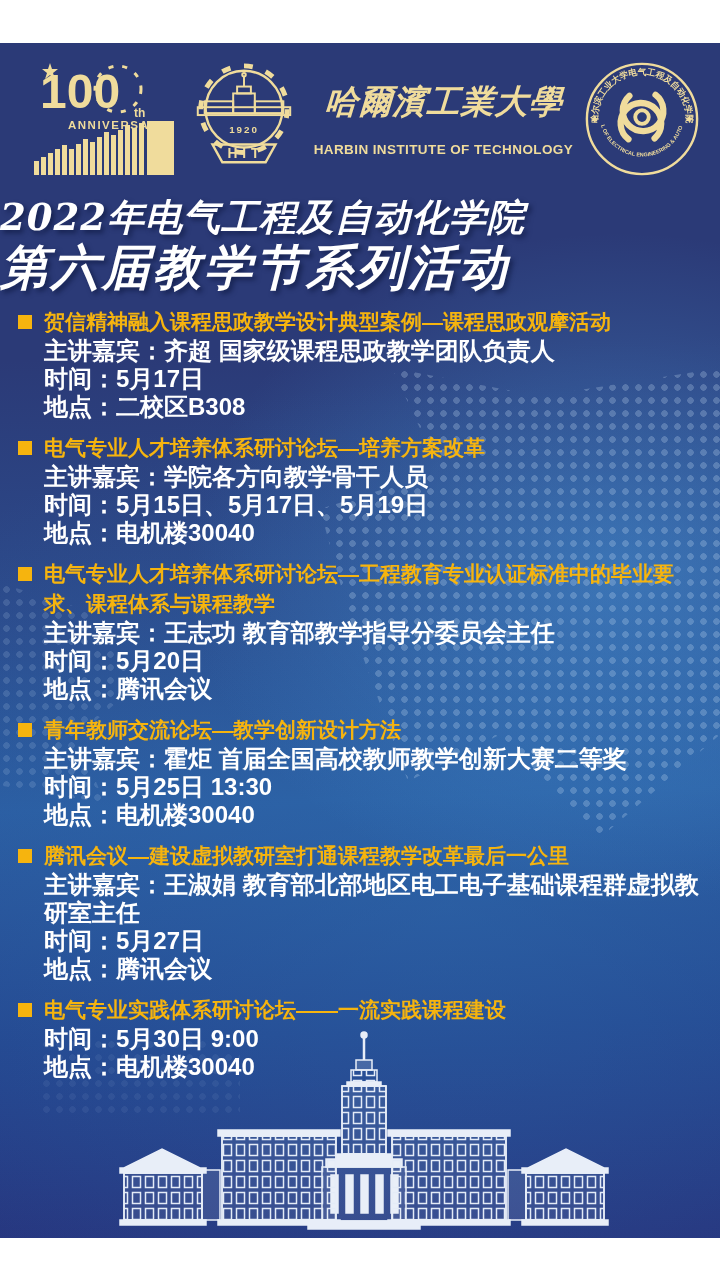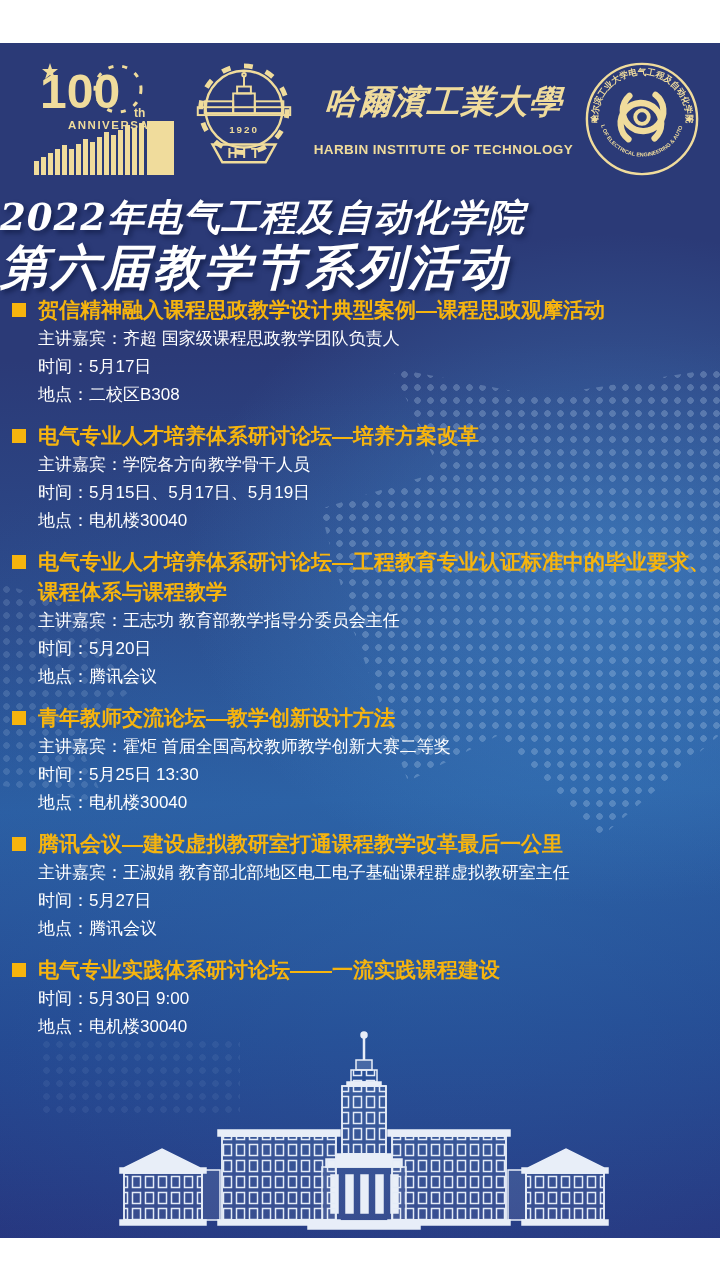--- a/index.html
+++ b/index.html
@@ -38,28 +38,28 @@
     font-style:italic;transform:skewX(-3deg)}
   .uni-en{margin-top:20px;font-size:13.5px;font-weight:bold;color:var(--gold,#f0dc9c);
     letter-spacing:.4px;white-space:nowrap}
   
   .main-title{margin-top:10px;text-align:left;color:#fff;
     font-family:"DejaVu Serif","Liberation Serif",serif;font-style:italic;font-weight:bold;
     text-shadow:3px 3px 5px rgba(5,15,50,.55)}
   .mt1{font-size:37px;line-height:52px;letter-spacing:1px}
   .mt2{font-size:48px;line-height:48px;letter-spacing:3px}
   
-  .events{margin-top:4px;padding:0 6px 0 12px}
+  .events{margin-top:16px;padding:0 6px 0 18px}
   .event{margin-bottom:12px}
   .etitle{display:flex;align-items:flex-start}
   .bullet{flex:0 0 auto;width:14px;height:14px;background:var(--accent,#f6b40e);
     margin:8px 12px 0 0}
   .etitle h2{margin:0;font-size:21px;line-height:30px;font-weight:bold;
     color:var(--accent,#f6b40e)}
-  .eline{margin:0 0 0 26px;font-size:17px;line-height:28px;font-weight:normal;color:#fff}
+  .eline{margin:0 0 0 26px;font-size:24px;line-height:28px;font-weight:bold;color:#fff}
   
   .building{position:absolute;z-index:1;bottom:3px;left:50%;
     transform:translateX(calc(-50% + 4px))}
 </style>
 </head>
 <body>
 
 <div class="poster">
   <div style="position:absolute;top:0;left:0;width:720px;height:43px;background:#fff"></div>
 

